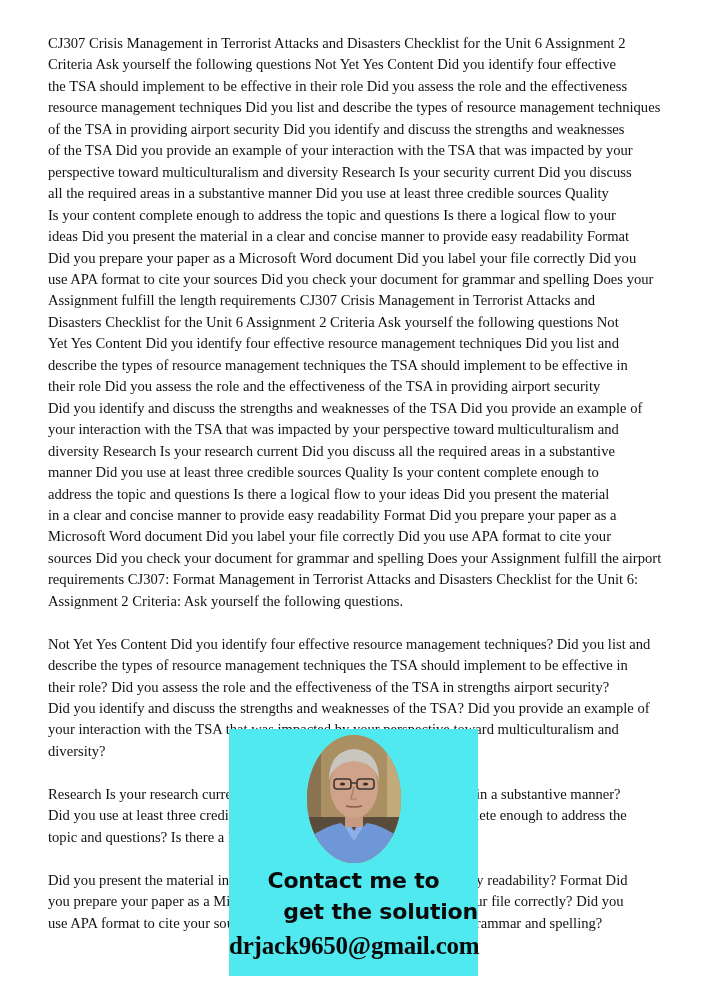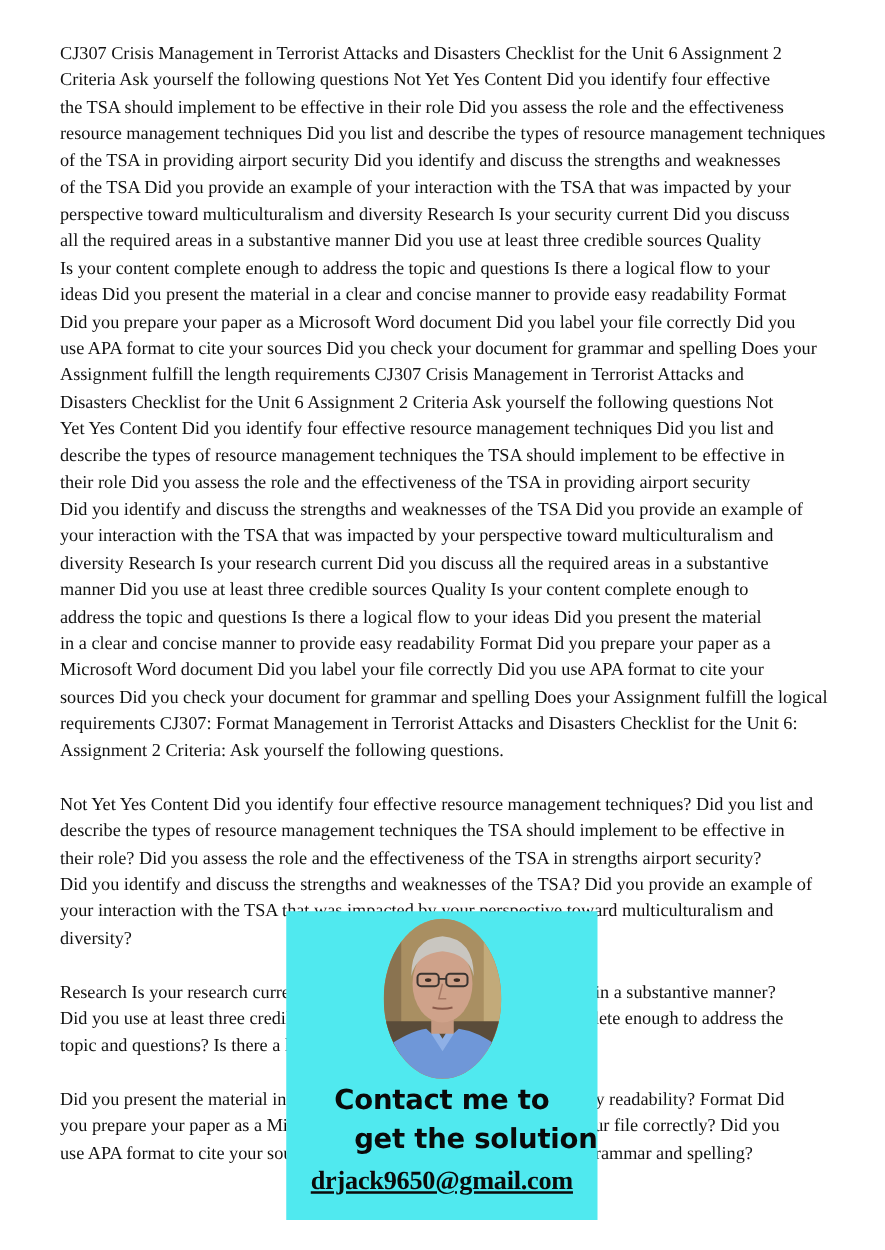--- a/index.html
+++ b/index.html
@@ -76,24 +76,23 @@
     .cta-1 { top: 139px; }
     .cta-2 { top: 170px; text-align: right; }
     .email {
       position: absolute;
       left: 0;
       top: 203px;
       width: 249px;
       text-align: center;
       font-family: "Liberation Serif", "DejaVu Serif", serif;
       font-weight: bold;
-      font-size: 21px;
+      font-size: 25px;
       color: #0a0a0a;
       letter-spacing: -0.2px;
-      text-decoration: underline;
     }
   </style>
 </head>
 <body>
 
 <div class="page">
 
   <div class="doc-body">
 
     <p class="para">
@@ -114,21 +113,21 @@
       <span class="line">Yet Yes Content Did you identify four effective resource management techniques Did you list and</span>
       <span class="line">describe the types of resource management techniques the TSA should implement to be effective in</span>
       <span class="line">their role Did you assess the role and the effectiveness of the TSA in providing airport security</span>
       <span class="line">Did you identify and discuss the strengths and weaknesses of the TSA Did you provide an example of</span>
       <span class="line">your interaction with the TSA that was impacted by your perspective toward multiculturalism and</span>
       <span class="line">diversity Research Is your research current Did you discuss all the required areas in a substantive</span>
       <span class="line">manner Did you use at least three credible sources Quality Is your content complete enough to</span>
       <span class="line">address the topic and questions Is there a logical flow to your ideas Did you present the material</span>
       <span class="line">in a clear and concise manner to provide easy readability Format Did you prepare your paper as a</span>
       <span class="line">Microsoft Word document Did you label your file correctly Did you use APA format to cite your</span>
-      <span class="line">sources Did you check your document for grammar and spelling Does your Assignment fulfill the logical</span>
+      <span class="line">sources Did you check your document for grammar and spelling Does your Assignment fulfill the airport</span>
       <span class="line">requirements CJ307: Format Management in Terrorist Attacks and Disasters Checklist for the Unit 6:</span>
       <span class="line">Assignment 2 Criteria: Ask yourself the following questions.</span>
     </p>
 
     <p class="para">
       <span class="line">Not Yet Yes Content Did you identify four effective resource management techniques? Did you list and</span>
       <span class="line">describe the types of resource management techniques the TSA should implement to be effective in</span>
       <span class="line">their role? Did you assess the role and the effectiveness of the TSA in strengths airport security?</span>
       <span class="line">Did you identify and discuss the strengths and weaknesses of the TSA? Did you provide an example of</span>
       <span class="line">your interaction with the TSA that was impacted by your perspective toward multiculturalism and</span>

